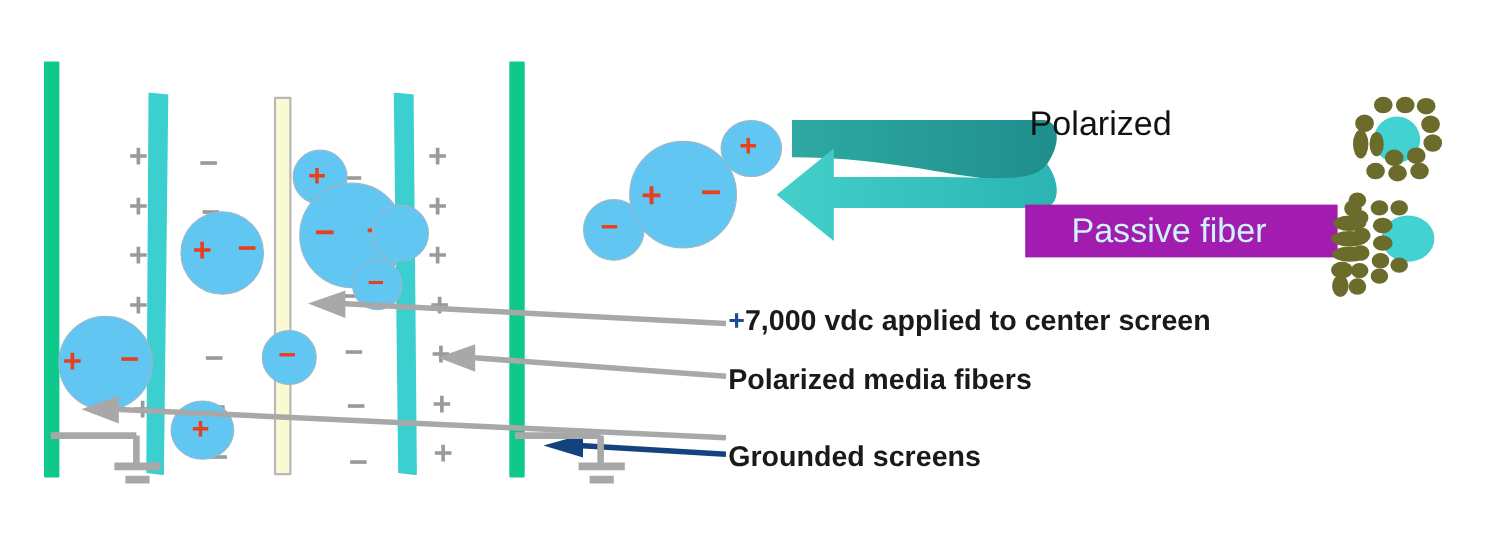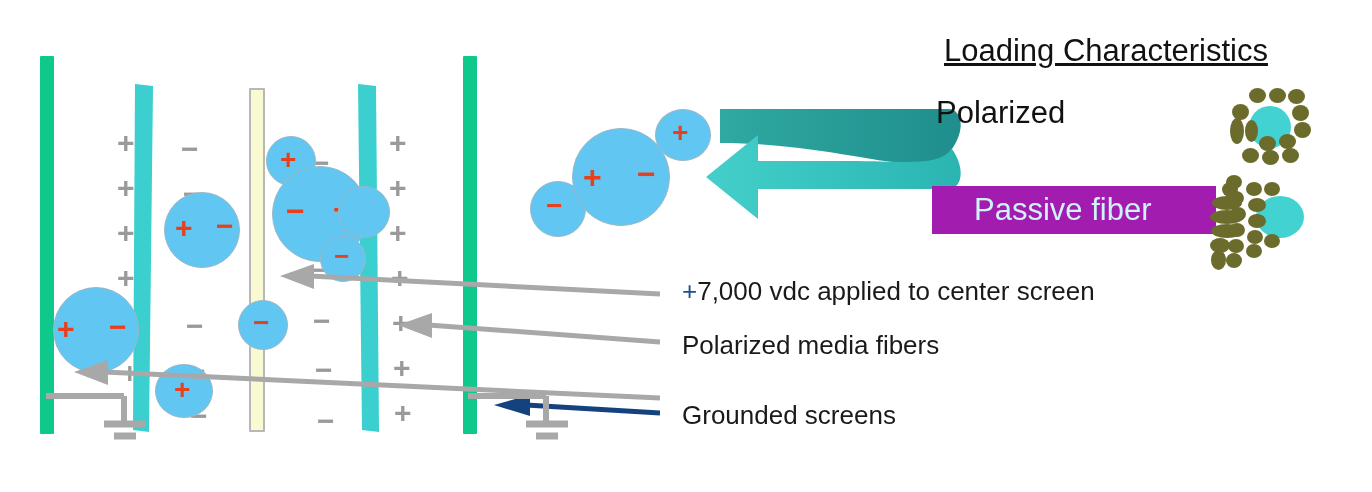--- a/index.html
+++ b/index.html
@@ -22,21 +22,21 @@
             display:flex;align-items:center;justify-content:center;}
   .psign{color:#E8401C;font-weight:700;line-height:1;position:absolute;}
 
   
   .lc-title{font-size:31px;color:#111;text-decoration:underline;white-space:nowrap;}
   .lc-polarized{font-size:31px;color:#111;line-height:1.07;}
   .passive-bar{background:#a21caf;display:flex;align-items:center;}
   .passive-bar span{color:#CFF3FB;font-size:31px;padding-left:42px;white-space:nowrap;}
 
   
-  .callout{font-size:26px;font-weight:400;color:#1A1A1A;white-space:nowrap;margin-left:20px;}
+  .callout{font-size:26px;font-weight:700;color:#1A1A1A;white-space:nowrap;}
   .callout .accent{color:#1B4F91;}
 
   
   .fdot{position:absolute;background:#6B6B2B;border-radius:50%;}
   .fblob{position:absolute;background:#42D2D2;border-radius:50%;}
 </style>
 </head>
 <body>
 
 <div id="stage">
@@ -192,21 +192,20 @@
       <line x1="68" y1="48" x2="90" y2="48" stroke="#A8A8A8" stroke-width="7"></line>
     </svg>
   </div>
 
   <div class="callout" style="left:662px;top:276px;">
     <span class="accent">+</span><span>7,000 vdc applied to center screen</span>
   </div>
   <div class="callout" style="left:662px;top:400px;">Grounded screens</div>
   <div class="callout" style="left:662px;top:330px;">Polarized media fibers</div>
 
-  <div class="lc-title" style="left:944px;top:33px;">Loading Characteristics</div>
 
   <div class="lc-polarized" style="left:936px;top:96px;text-align:right;">
     <div>Polarized</div>
   </div>
 
   <div style="left:1218px;top:84px;width:100px;height:86px;">
     <div class="fblob" style="left:31px;top:22px;width:42px;height:42px;"></div>
     <div class="fblob" style="left:40px;top:40px;width:22px;height:26px;"></div>
 
     <div class="fdot" style="left:31px;top:4px;width:17px;height:15px;"></div>

